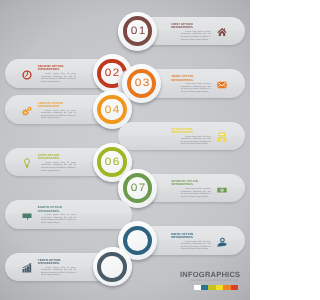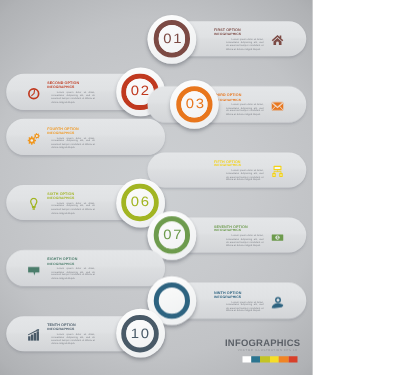--- a/index.html
+++ b/index.html
@@ -109,21 +109,21 @@
             <path d="M1.8 5.6 L12 14.2 L22.2 5.6" stroke="#f2f2f2" stroke-width="2.3" fill="none" stroke-linejoin="round"></path>
             <path d="M1.8 18.4 L8.6 11.4 M22.2 18.4 L15.4 11.4" stroke="#f2f2f2" stroke-width="1.6" fill="none"></path>
           </svg>
         </div>
     <div class="txt">
       <div class="title" style="color:#e8761d">THIRD OPTION</div>
       <div class="sub" style="color:#e8761d">INFOGRAPHICS</div>
       <div class="body">Lorem ipsum dolor sit amet, consectetur adipiscing elit, sed do eiusmod tempor incididunt ut labore et dolore magna aliqua.</div>
     </div>
   </div>
-  <div class="circ" style="left:136px;top:-5.25px;">
+  <div class="circ" style="left:122px;top:-5.25px;">
     <div class="ring" style="border-color:#e8761d"></div>
     <div class="inner">
           <span class="num" style="color:#e8761d">03</span>
         </div>
   </div>
  </div>
 
  <div class="row" style="top:95.35px;z-index:16;">
   <div class="bar left" style="left:4.5px;width:127.0px;height:28.5px;"></div>
   <div class="content left">
@@ -135,20 +135,26 @@
             </g>
             <circle cx="8.2" cy="15.4" r="2.5" fill="#f0f1f2"></circle>
             <circle cx="18.0" cy="6.6" r="1.9" fill="#f0f1f2"></circle>
           </svg>
         </div>
     <div class="txt">
       <div class="title" style="color:#f0971f">FOURTH OPTION</div>
       <div class="sub" style="color:#f0971f">INFOGRAPHICS</div>
       <div class="body">Lorem ipsum dolor sit amet, consectetur adipiscing elit, sed do eiusmod tempor incididunt ut labore et dolore magna aliqua.</div>
     </div>
+  </div>
+  <div class="circ" style="left:92.5px;top:-5.25px;">
+    <div class="ring" style="border-color:#f0971f"></div>
+    <div class="inner">
+          <span class="num" style="color:#f0971f">04</span>
+        </div>
   </div>
  </div>
 
  <div class="row" style="top:121.55000000000001px;z-index:18;">
   <div class="bar right" style="left:118.0px;width:127.0px;height:28.5px;"></div>
   <div class="content right">
     <div class="icon">
           <svg viewBox="0 0 24 24" width="100%" height="100%">
             <g fill="#f3d216">
               <rect x="4.4" y="1.6" width="15.2" height="8.6" rx="1.3"></rect>
@@ -281,23 +287,20 @@
           </svg>
         </div>
     <div class="txt">
       <div class="title" style="color:#495a68">TENTH OPTION</div>
       <div class="sub" style="color:#495a68">INFOGRAPHICS</div>
       <div class="body">Lorem ipsum dolor sit amet, consectetur adipiscing elit, sed do eiusmod tempor incididunt ut labore et dolore magna aliqua.</div>
     </div>
   </div>
   <div class="circ" style="left:92.5px;top:-5.25px;">
     <div class="ring" style="border-color:#495a68"></div>
-    <div class="inner">
-          <span class="num" style="color:#495a68">10</span>
-        </div>
   </div>
  </div>
  <div id="footer">
    <div class="ftitle">INFOGRAPHICS</div>
    <div class="fsub">VECTOR ILLUSTRATION EPS 10</div>
    <div id="swatches">
         <span class="sw" style="background:#ffffff"></span>
         <span class="sw" style="background:#2b7590"></span>
         <span class="sw" style="background:#c3c424"></span>
         <span class="sw" style="background:#f6de26"></span>

